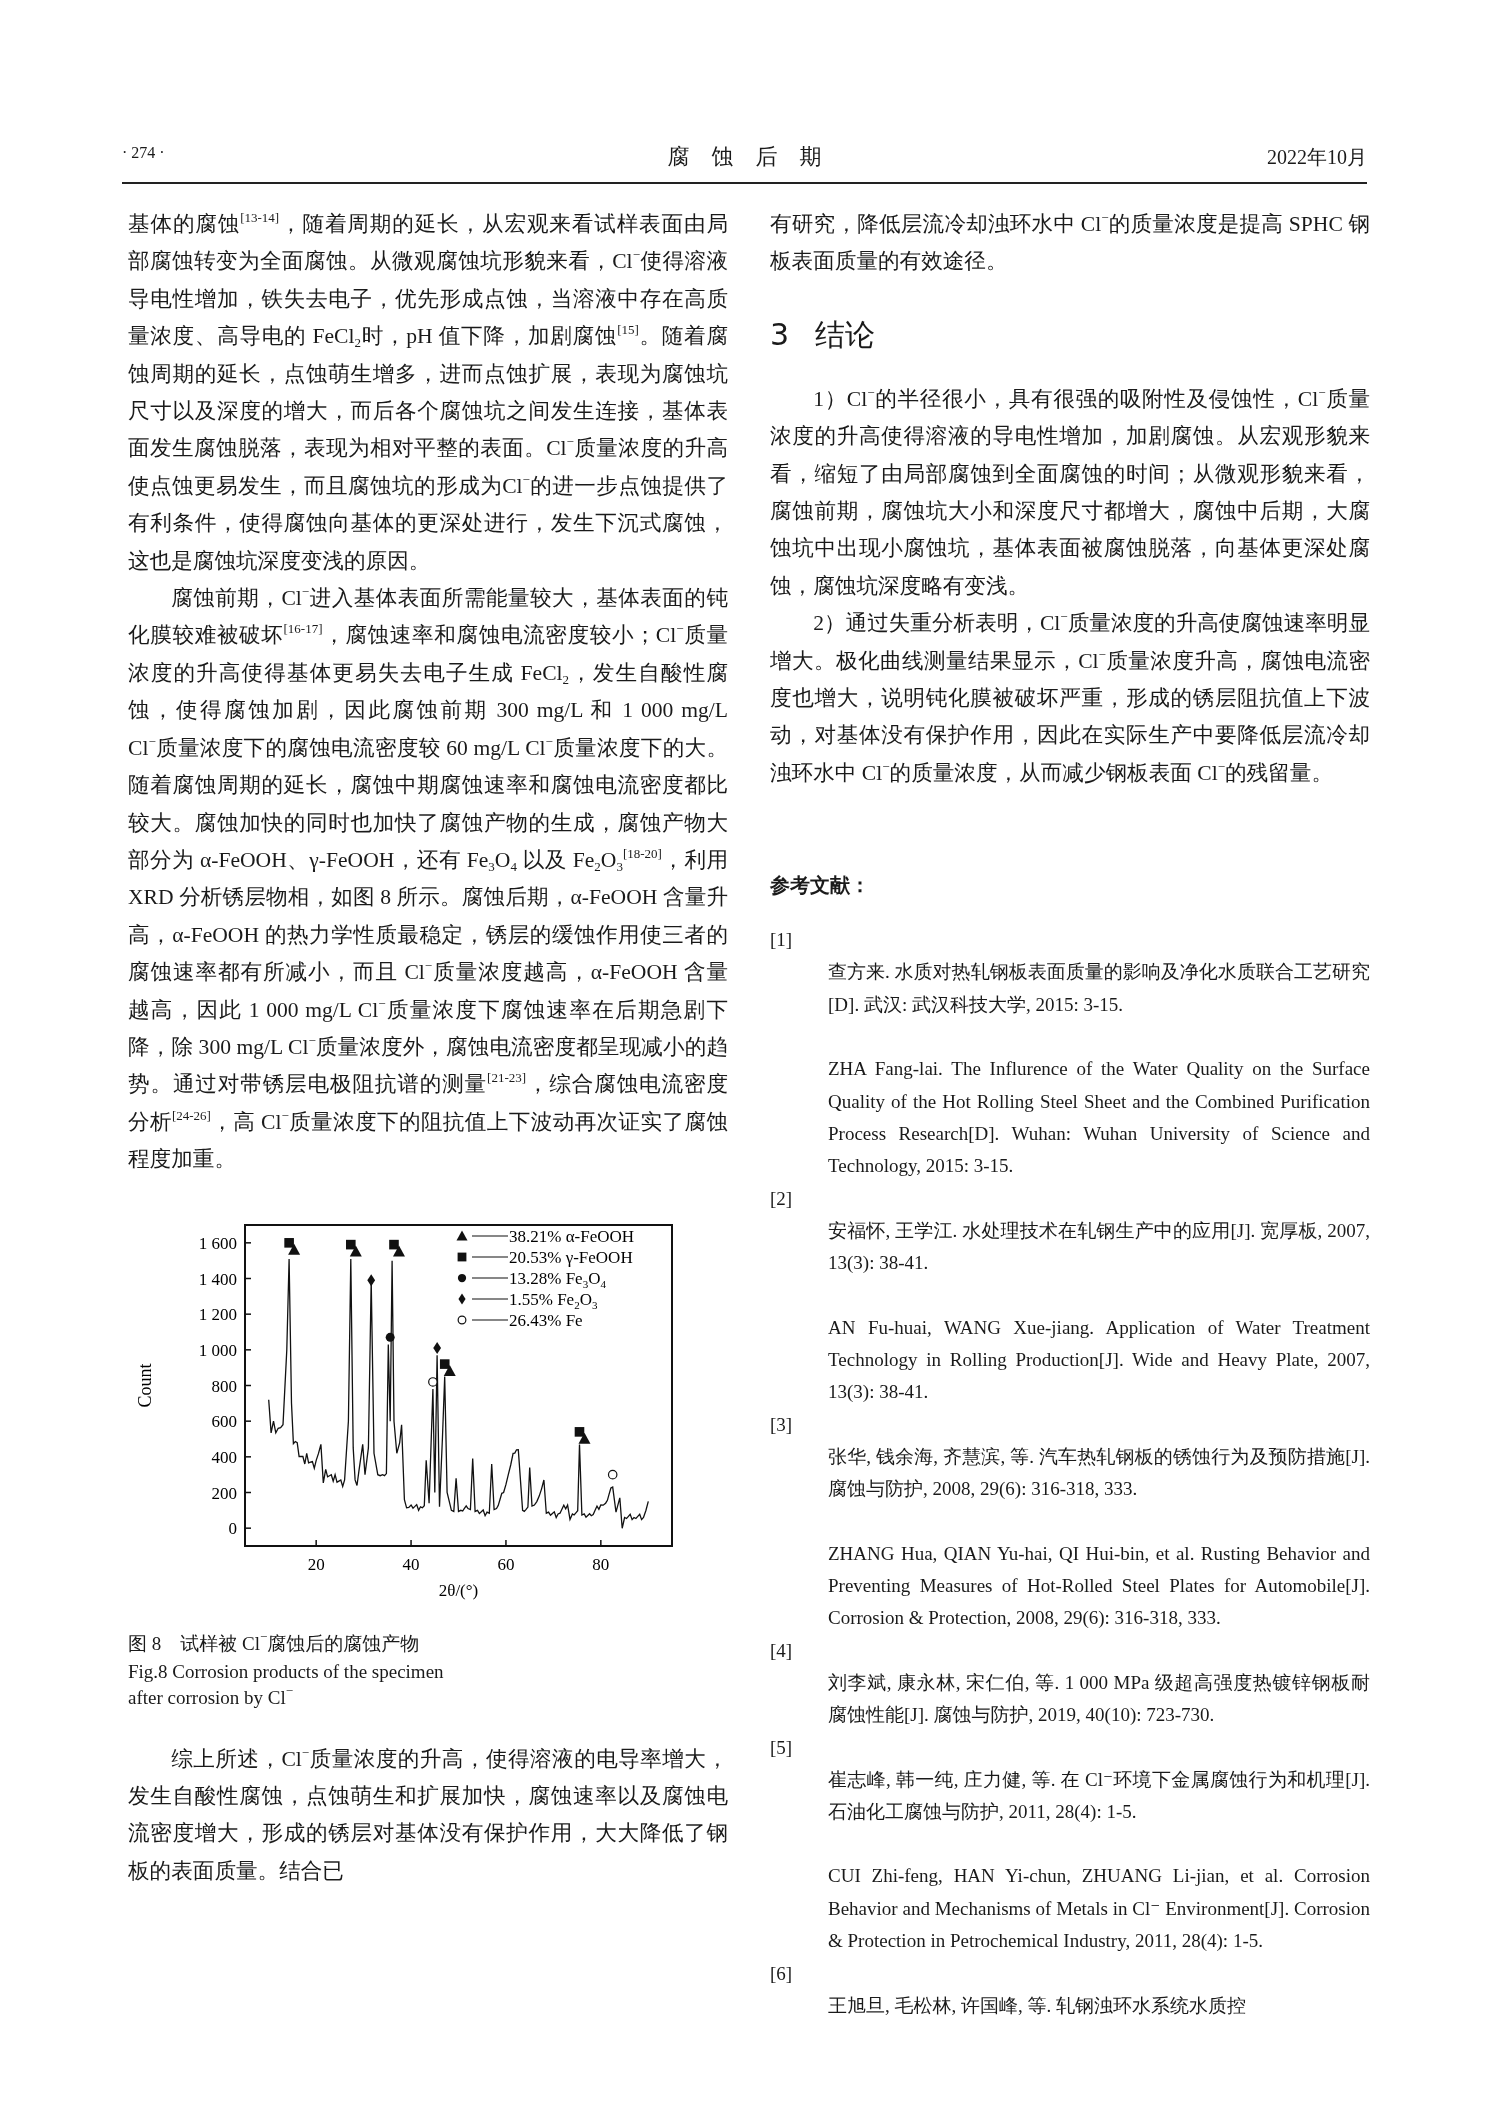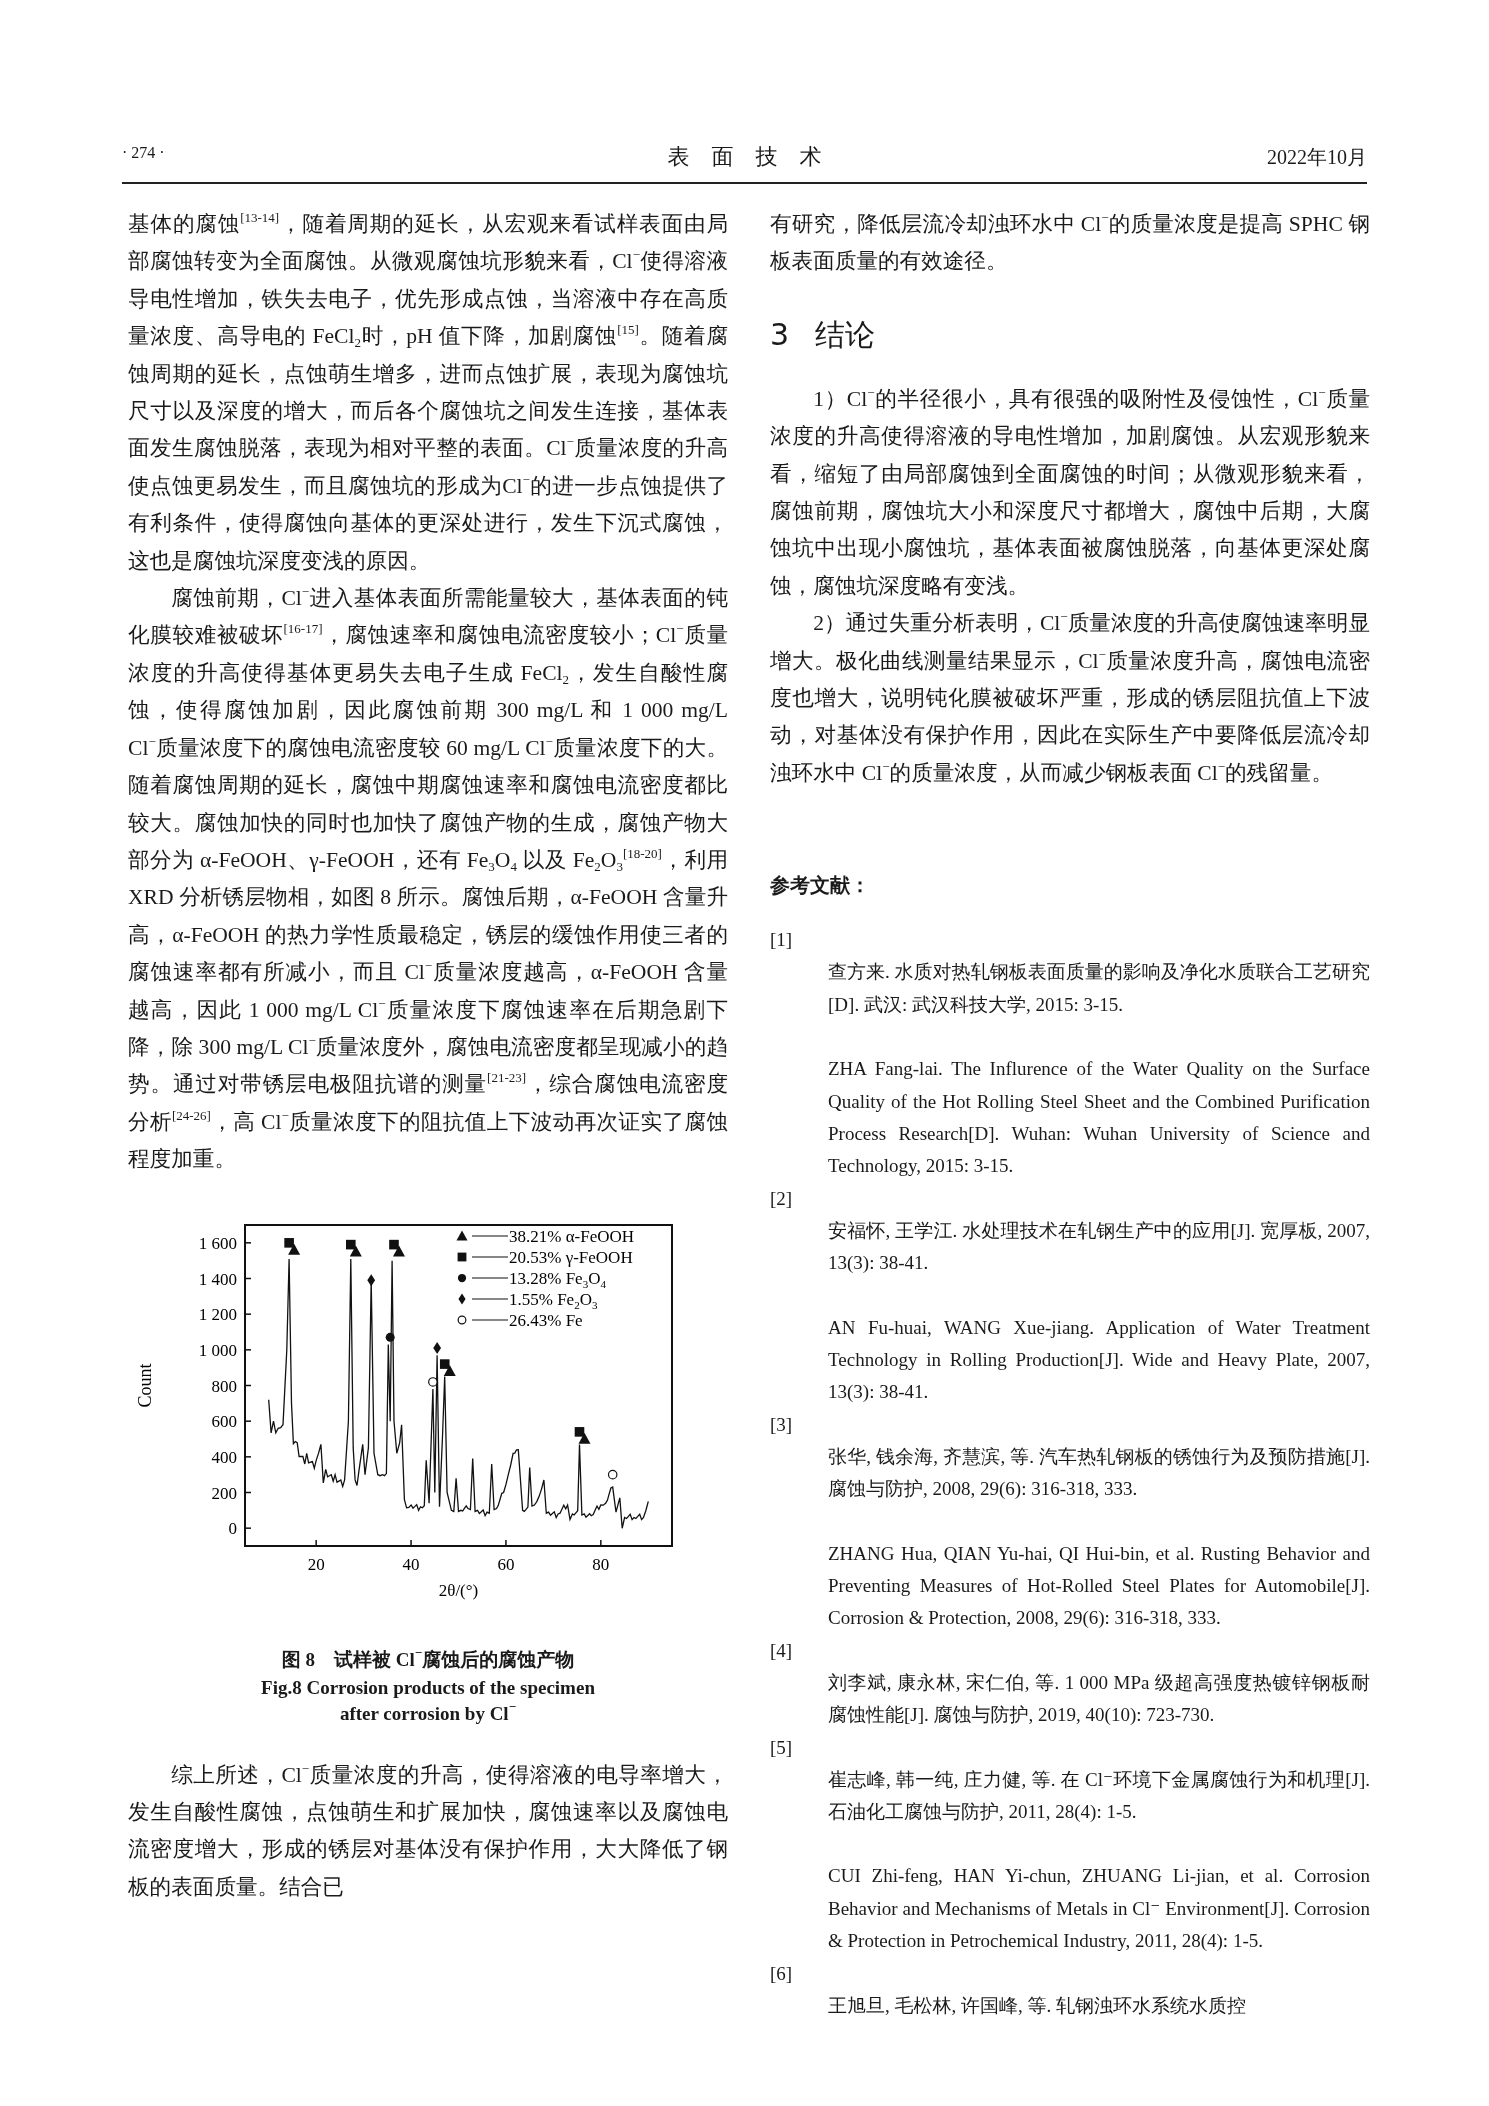--- a/index.html
+++ b/index.html
@@ -13,38 +13,38 @@
 
   .col { position: absolute; width: 600px; font-size: 21.6px; line-height: 37.4px; text-align: justify; }
   .col-left { left: 128px; top: 206px; }
   .col-right { left: 770px; top: 206px; }
   .para { margin: 0; }
   .indent { text-indent: 2em; }
   sup { font-size: 13px; line-height: 0; vertical-align: 9px; }
   sub { font-size: 13px; line-height: 0; vertical-align: -4px; }
 
   .figure { position: relative; width: 600px; height: 410px; margin-top: 36px; }
-  .fig-caption { text-align: center; font-size: 19px; line-height: 26px; margin-top: 22px; font-weight: bold; }
+  .fig-caption { font-size: 19px; line-height: 26px; margin-top: 6px; }
   .fig-caption .cn { margin-bottom: 2px; }
 
   .section-title { font-family: "DejaVu Sans", "Liberation Sans", sans-serif; font-size: 30px; line-height: 40px; margin: 34px 0 26px 0; }
   .section-title .num { margin-right: 26px; }
 
   .refs-title { font-family: "DejaVu Sans", "Liberation Sans", sans-serif; font-weight: bold; font-size: 20px; margin: 78px 0 24px 0; line-height: 30px; }
   .ref { display: flex; font-size: 19px; line-height: 32.4px; }
   .ref .num { width: 58px; flex: none; }
   .ref .body { flex: 1; text-align: justify; }
   .ref .body div { text-align: justify; margin-top: 32px; }
 </style>
 </head>
 <body>
 
 <div class="header">
   <span class="pg">· 274 ·</span>
-  <span class="journal">表面技术</span>
+  <span class="journal">腐蚀后期</span>
   <span class="date">2022年10月</span>
 </div>
 <div class="header-rule"></div>
 
 <div class="col col-left">
   <p class="para"><span>基体的腐蚀</span><sup>[13-14]</sup><span>，随着周期的延长，从宏观来看试样表面由局部腐蚀转变为全面腐蚀。从微观腐蚀坑形貌来看，Cl</span><sup>−</sup><span>使得溶液导电性增加，铁失去电子，优先形成点蚀，当溶液中存在高质量浓度、高导电的 FeCl</span><sub>2</sub><span>时，pH 值下降，加剧腐蚀</span><sup>[15]</sup><span>。随着腐蚀周期的延长，点蚀萌生增多，进而点蚀扩展，表现为腐蚀坑尺寸以及深度的增大，而后各个腐蚀坑之间发生连接，基体表面发生腐蚀脱落，表现为相对平整的表面。Cl</span><sup>−</sup><span>质量浓度的升高使点蚀更易发生，而且腐蚀坑的形成为Cl</span><sup>−</sup><span>的进一步点蚀提供了有利条件，使得腐蚀向基体的更深处进行，发生下沉式腐蚀，这也是腐蚀坑深度变浅的原因。</span></p>
 
   <p class="para indent"><span>腐蚀前期，Cl</span><sup>−</sup><span>进入基体表面所需能量较大，基体表面的钝化膜较难被破坏</span><sup>[16-17]</sup><span>，腐蚀速率和腐蚀电流密度较小；Cl</span><sup>−</sup><span>质量浓度的升高使得基体更易失去电子生成 FeCl</span><sub>2</sub><span>，发生自酸性腐蚀，使得腐蚀加剧，因此腐蚀前期 300 mg/L 和 1 000 mg/L Cl</span><sup>−</sup><span>质量浓度下的腐蚀电流密度较 60 mg/L Cl</span><sup>−</sup><span>质量浓度下的大。随着腐蚀周期的延长，腐蚀中期腐蚀速率和腐蚀电流密度都比较大。腐蚀加快的同时也加快了腐蚀产物的生成，腐蚀产物大部分为 α-FeOOH、γ-FeOOH，还有 Fe</span><sub>3</sub><span>O</span><sub>4</sub><span> 以及 Fe</span><sub>2</sub><span>O</span><sub>3</sub><sup>[18-20]</sup><span>，利用 XRD 分析锈层物相，如图 8 所示。腐蚀后期，α-FeOOH 含量升高，α-FeOOH 的热力学性质最稳定，锈层的缓蚀作用使三者的腐蚀速率都有所减小，而且 Cl</span><sup>−</sup><span>质量浓度越高，α-FeOOH 含量越高，因此 1 000 mg/L Cl</span><sup>−</sup><span>质量浓度下腐蚀速率在后期急剧下降，除 300 mg/L Cl</span><sup>−</sup><span>质量浓度外，腐蚀电流密度都呈现减小的趋势。通过对带锈层电极阻抗谱的测量</span><sup>[21-23]</sup><span>，综合腐蚀电流密度分析</span><sup>[24-26]</sup><span>，高 Cl</span><sup>−</sup><span>质量浓度下的阻抗值上下波动再次证实了腐蚀程度加重。</span></p>
 
   <div class="figure">

